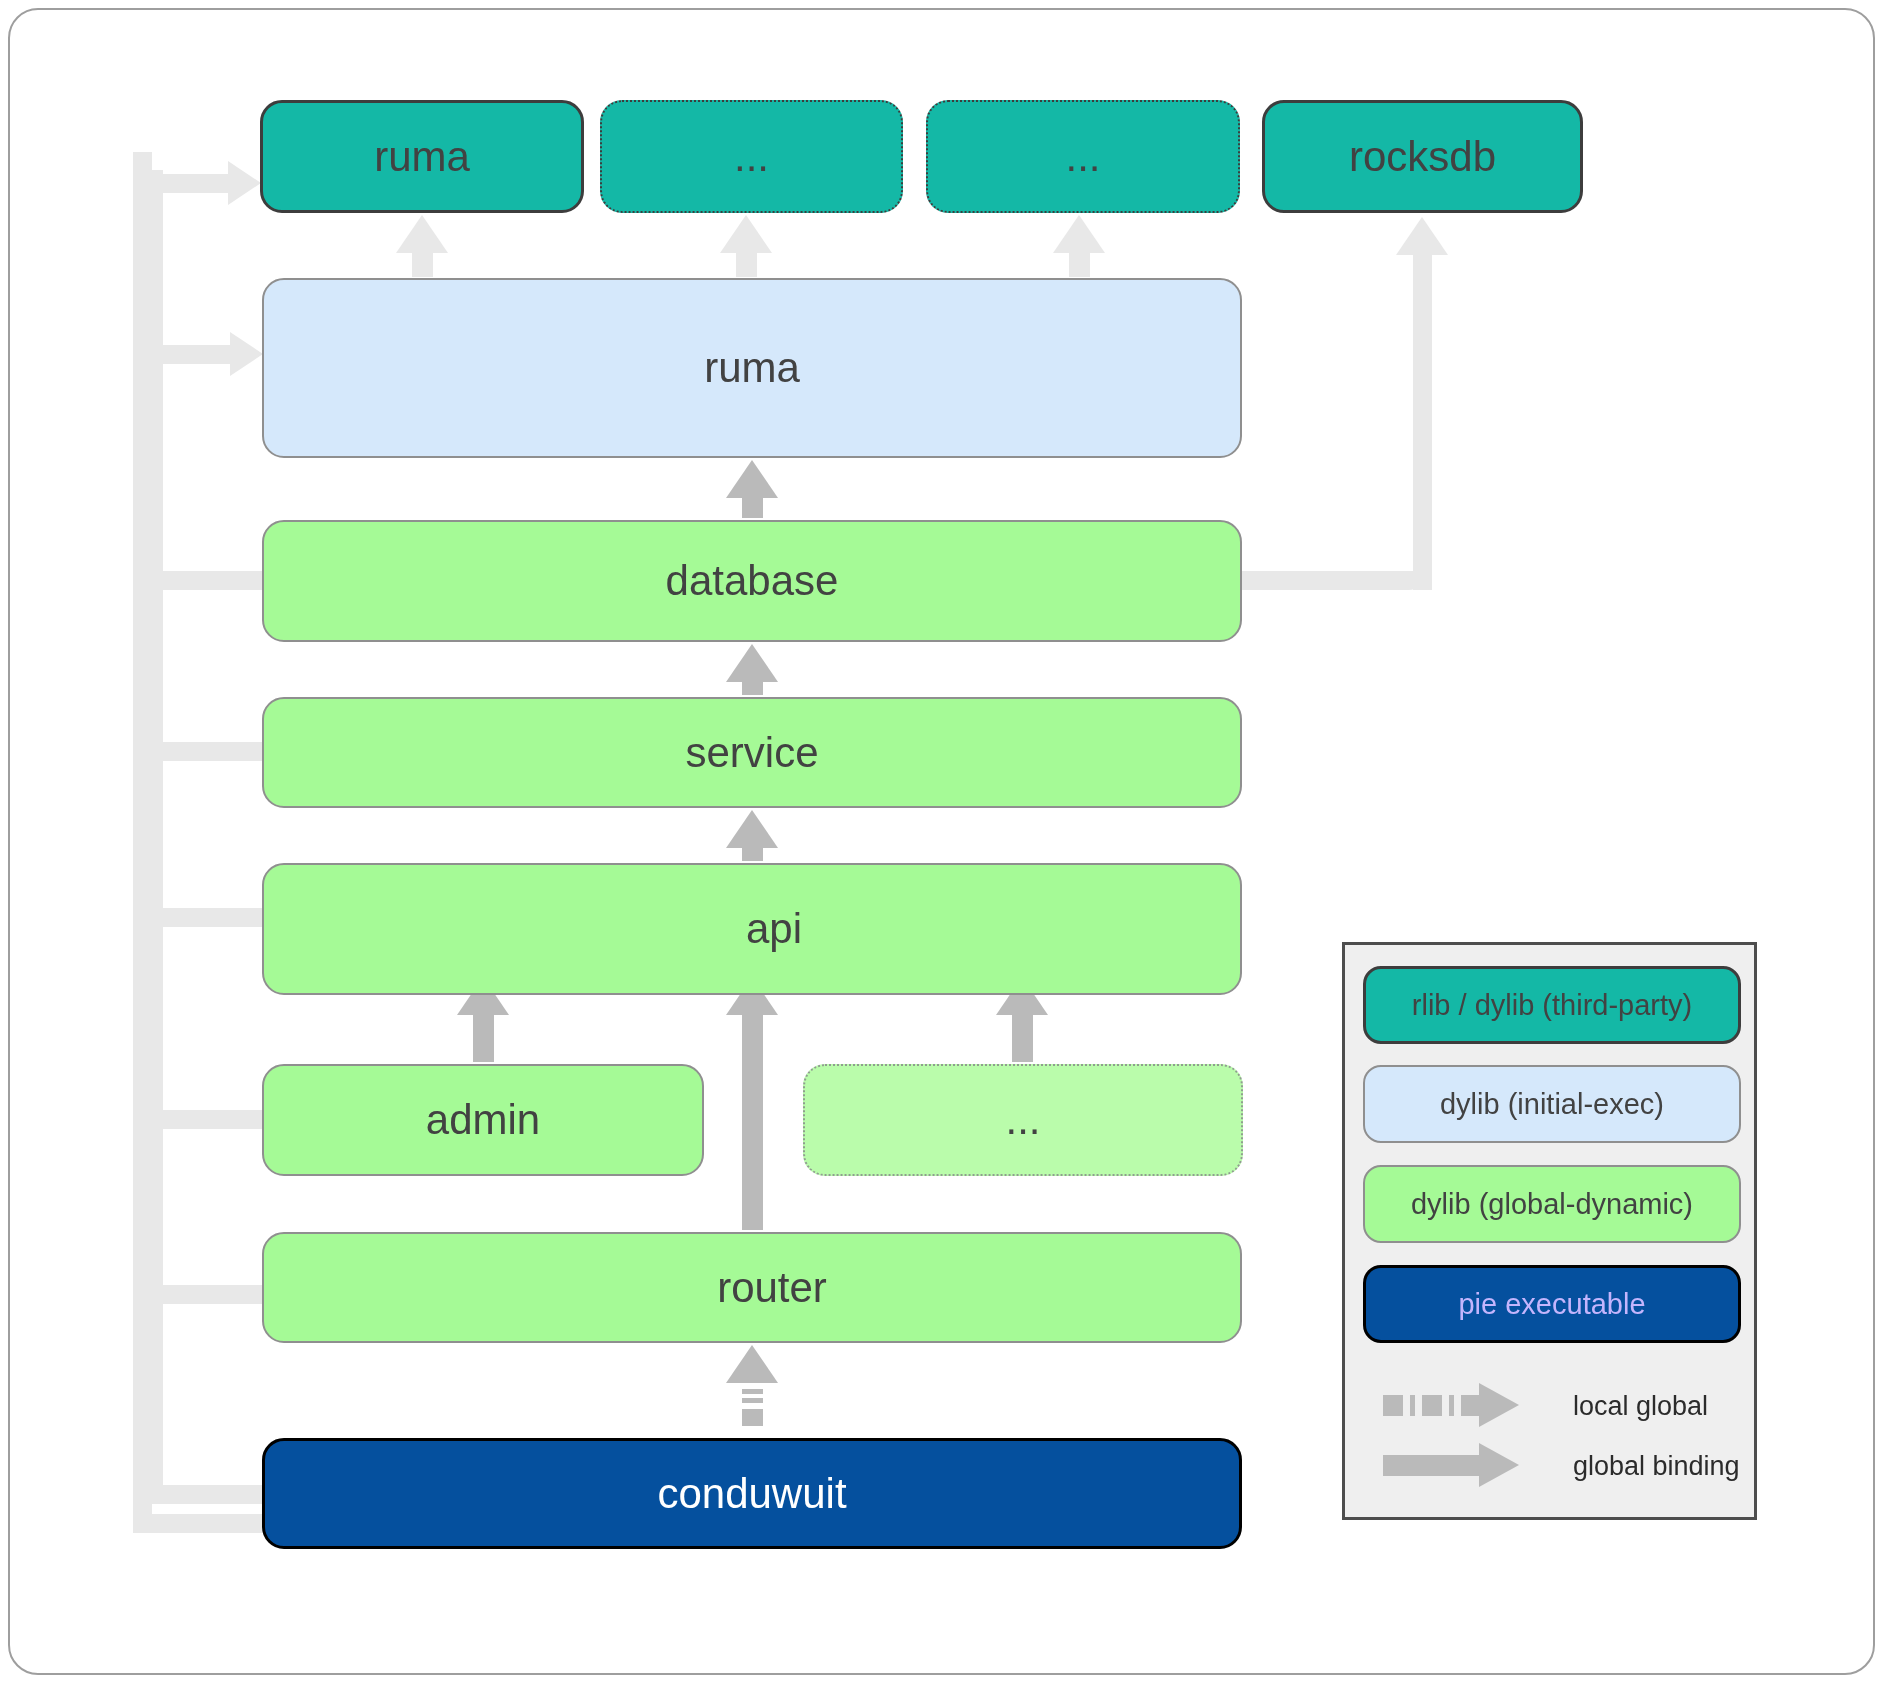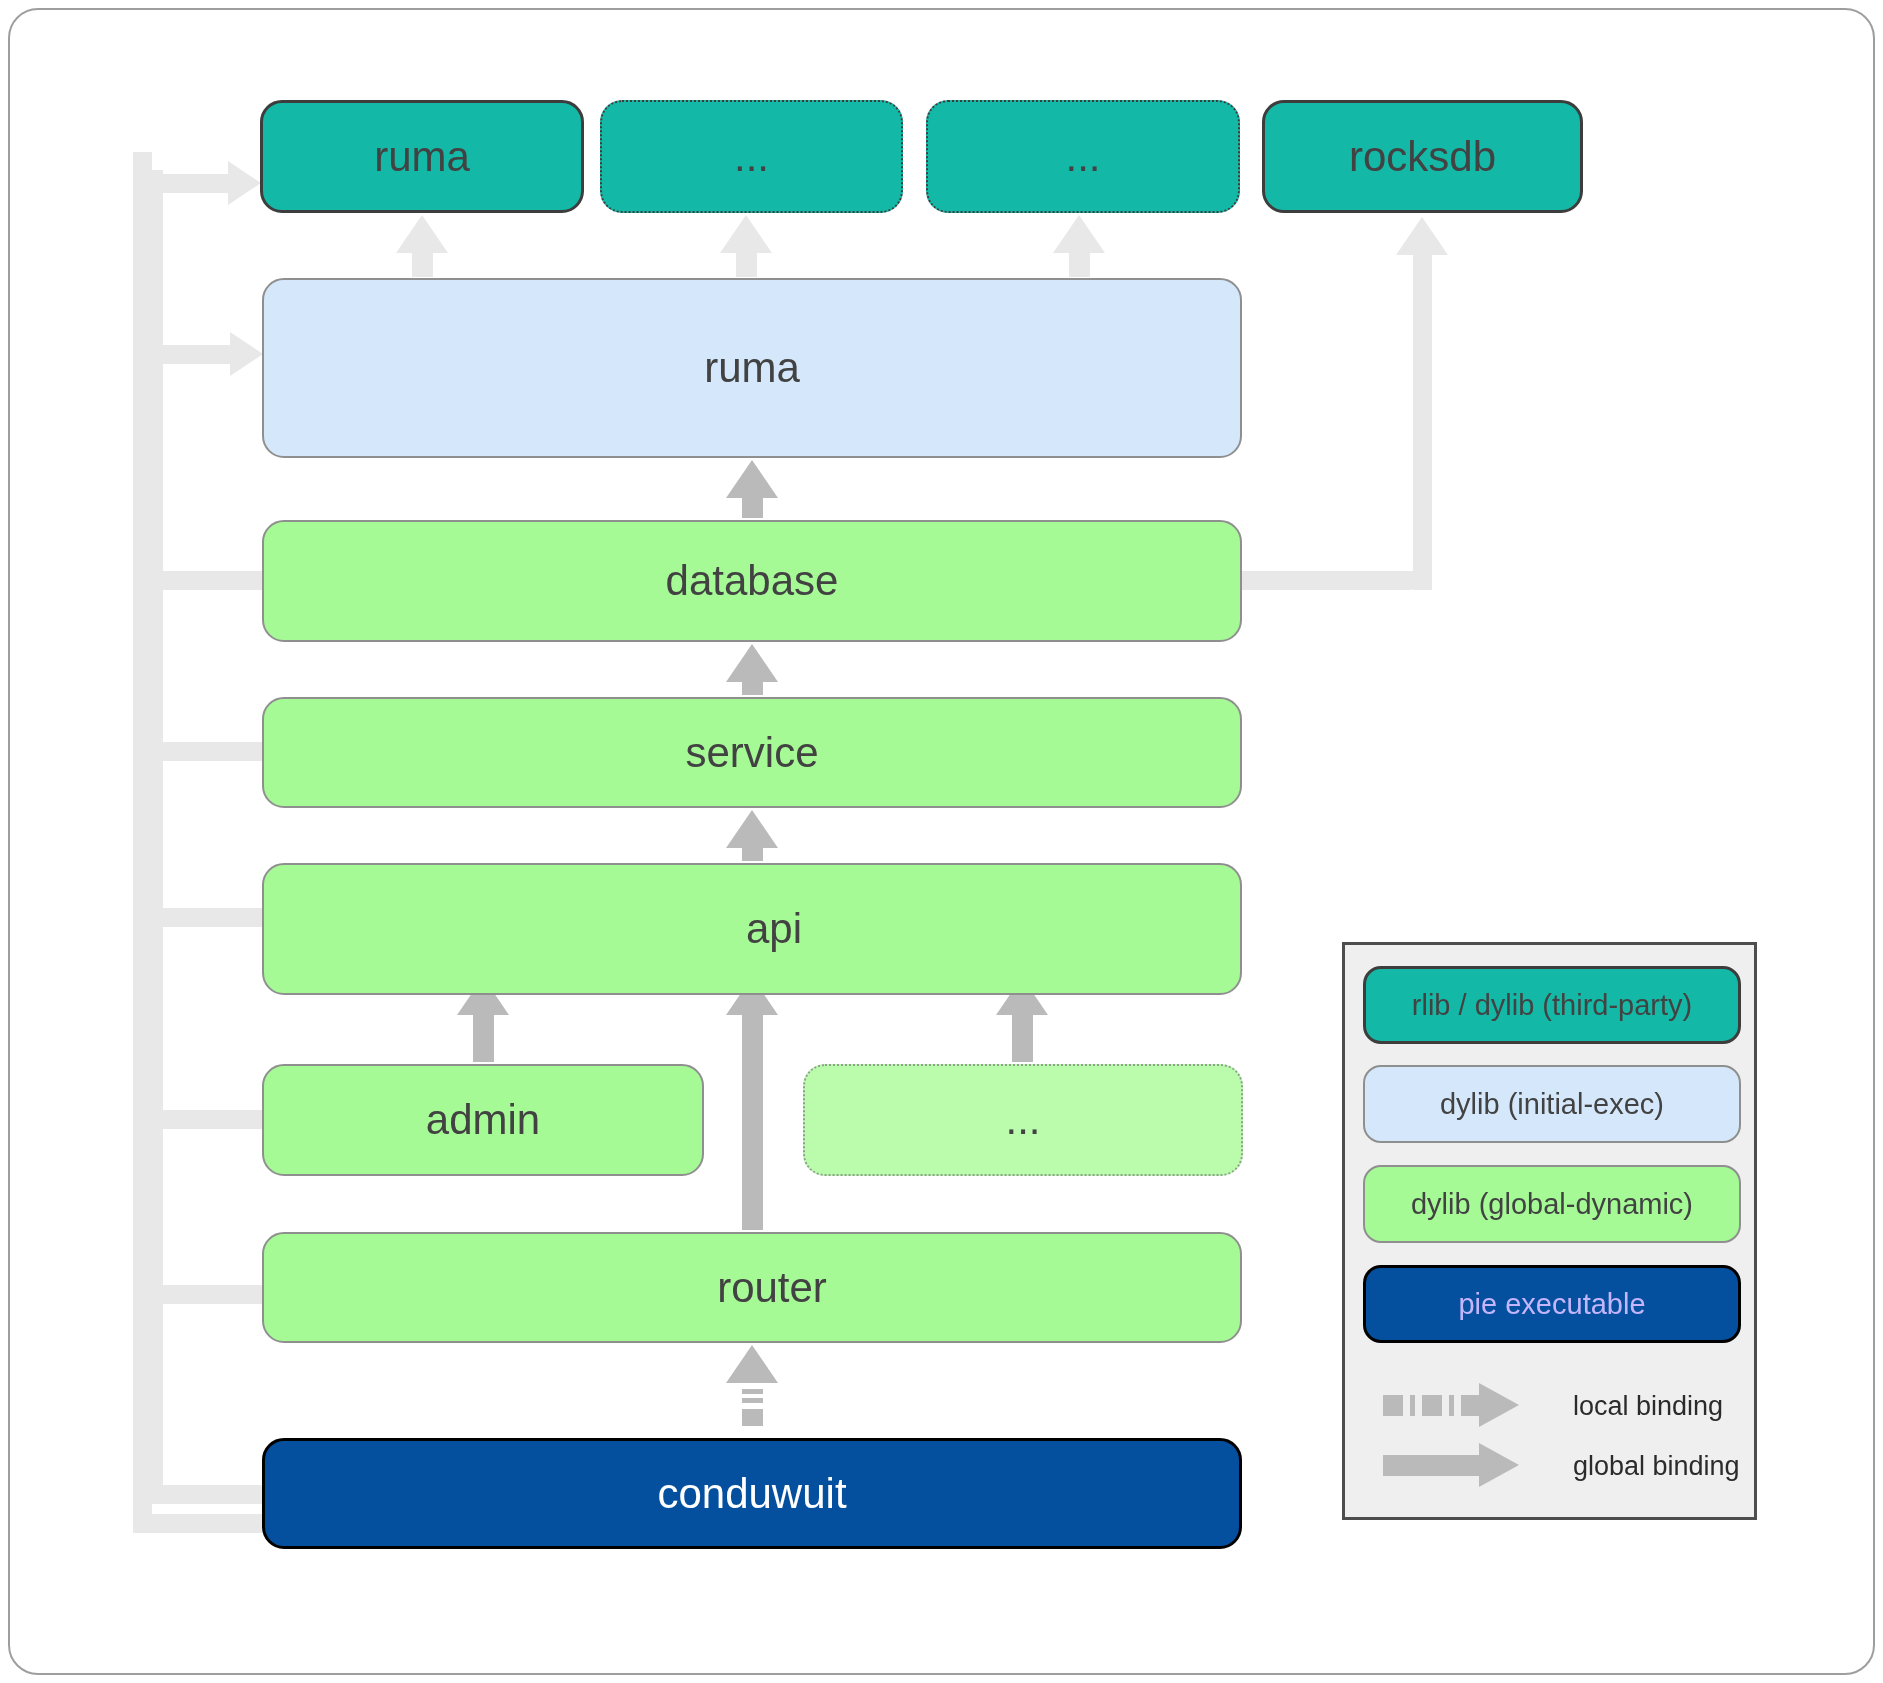--- a/index.html
+++ b/index.html
@@ -186,21 +186,21 @@
         <div style="width:7px;"></div>
       <div class="hthin"></div>
         <div style="width:7px;"></div>
       <div class="hdash" style="width:20px;"></div>
         <div style="width:7px;"></div>
       <div class="hthin"></div>
         <div style="width:7px;"></div>
       <div class="hdash" style="width:18px;"></div>
       <div class="hhead"></div>
     </div>
-    <div class="blabel" style="left:228px;top:446px;">local binding</div>
+    <div class="blabel" style="left:228px;top:446px;">local global</div>
 
     <div class="harrow" style="left:38px;top:498px;">
       <div class="hshaft" style="width:96px;"></div>
       <div class="hhead"></div>
     </div>
     <div class="blabel" style="left:228px;top:506px;">global binding</div>
   </div>
 </div>
 
 </body></html>

